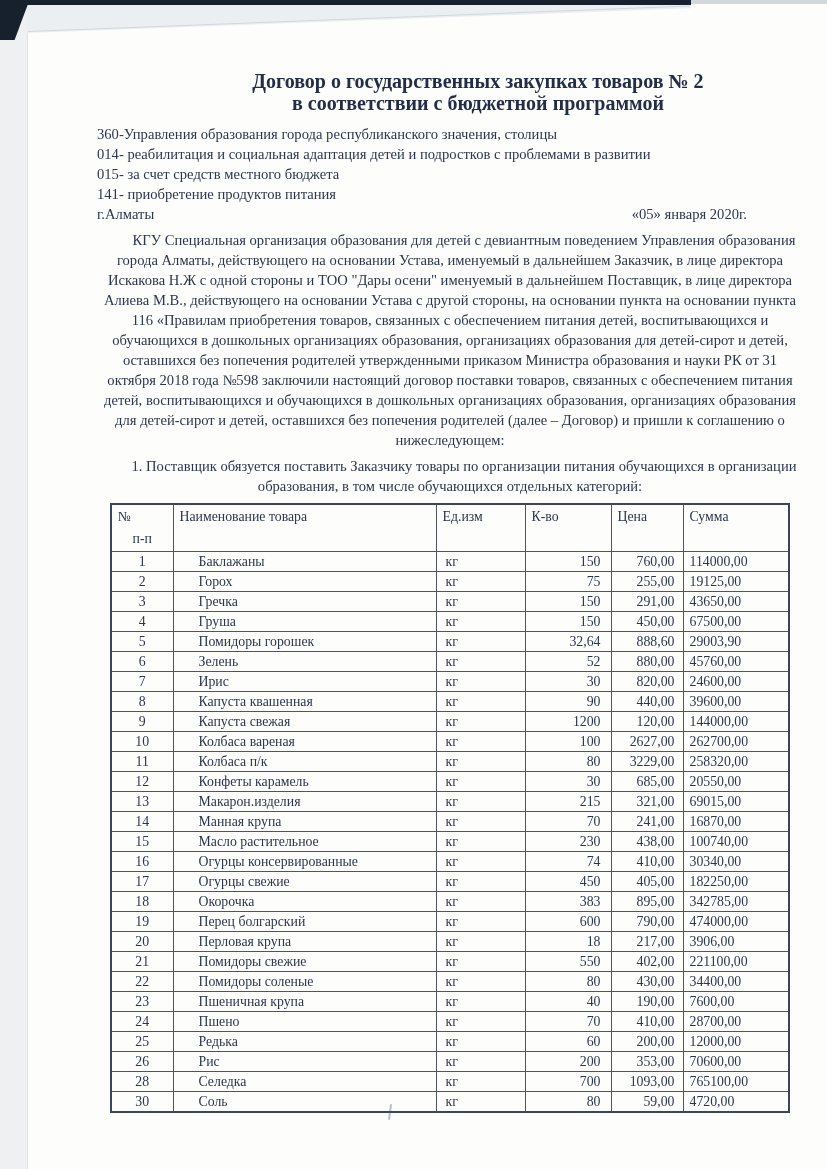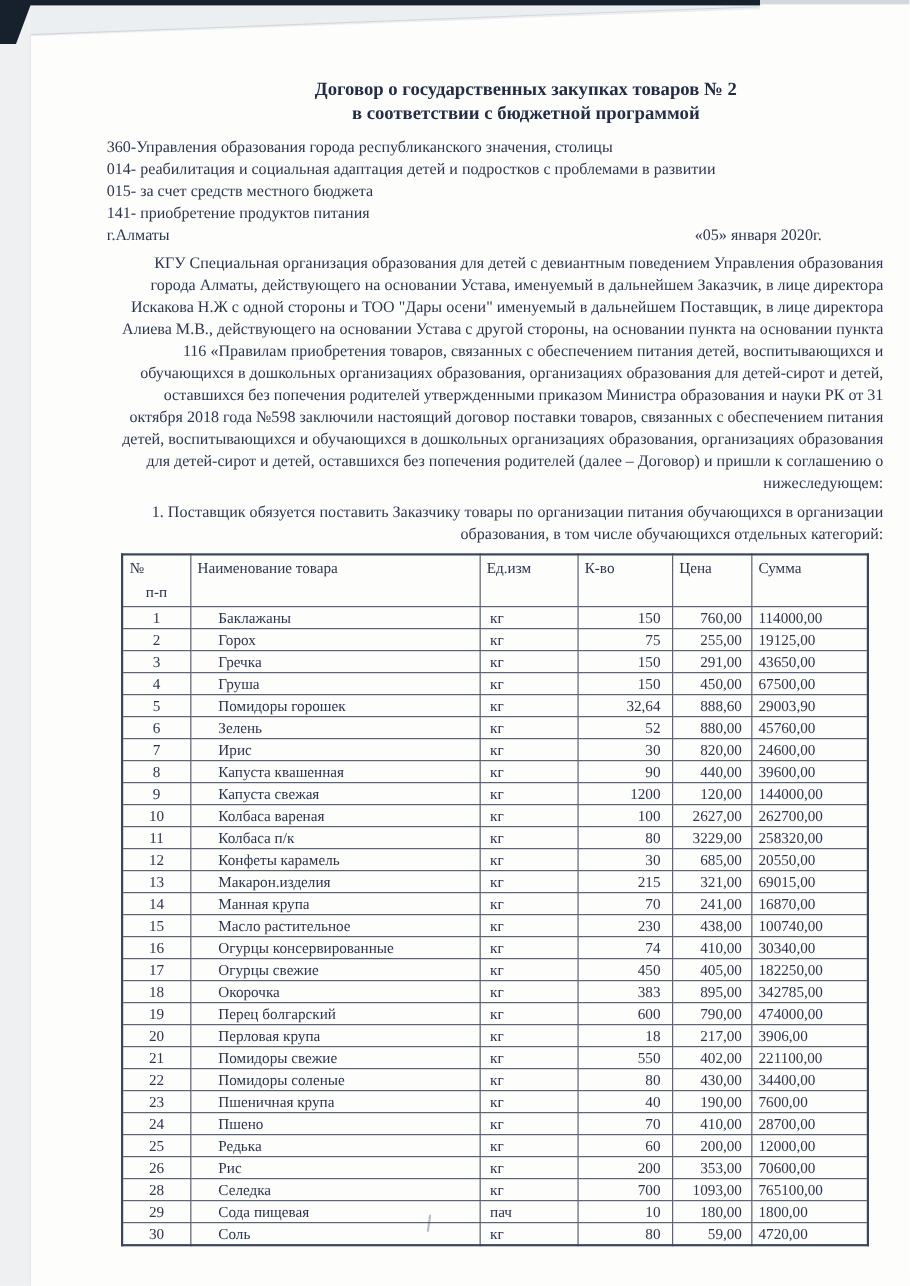--- a/index.html
+++ b/index.html
@@ -19,25 +19,25 @@
   .top-wedge{position:absolute;left:27px;top:5px;width:664px;height:28px;background:#eceff1;
     clip-path:polygon(0 0,100% 0,100% 12%,0 100%);}
   .corner{position:absolute;left:0;top:4px;width:28px;height:36px;background:#17202d;
     clip-path:polygon(0 0,100% 0,52% 100%,0 100%);}
   .paper-edge-line{position:absolute;left:28px;top:31px;width:662px;height:1px;background:#d3d7db;
     transform:rotate(-2.2deg);transform-origin:left top;}
   .pen-artifact{position:absolute;left:389px;top:1104px;width:2px;height:16px;background:#b9bec5;
     transform:rotate(8deg);border-radius:2px;}
 
   .content{position:absolute;left:97px;top:70px;width:706px;font-size:14.6px;line-height:20px;}
-  .title{font-weight:bold;text-align:center;padding-left:56px;font-size:17px;line-height:22px;color:#232d47;}
+  .title{font-weight:bold;text-align:center;padding-left:56px;font-size:20px;line-height:22px;color:#232d47;}
   .programs{margin-top:10px;}
   .program-line{line-height:20px;}
   .cityrow{display:flex;justify-content:space-between;padding-right:56px;}
-  .para{margin:6px 0 0 0;text-indent:28px;text-align:right;}
+  .para{margin:6px 0 0 0;text-indent:28px;text-align:center;}
 
   table.goods{
     border-collapse:collapse;
     margin:7px 0 0 13px;
     width:678px;
     table-layout:fixed;
     font-size:13.8px;
     color:#2c3550;
   }
   table.goods,table.goods th,table.goods td{border:1px solid #4b5468;}
@@ -319,28 +319,20 @@
           </tr>
           <tr>
             <td class="c0">28</td>
             <td class="c1">Селедка</td>
             <td class="c2">кг</td>
             <td class="c3">700</td>
             <td class="c4">1093,00</td>
             <td class="c5">765100,00</td>
           </tr>
           <tr>
-            <td class="c0">29</td>
-            <td class="c1">Сода пищевая</td>
-            <td class="c2">пач</td>
-            <td class="c3">10</td>
-            <td class="c4">180,00</td>
-            <td class="c5">1800,00</td>
-          </tr>
-          <tr>
             <td class="c0">30</td>
             <td class="c1">Соль</td>
             <td class="c2">кг</td>
             <td class="c3">80</td>
             <td class="c4">59,00</td>
             <td class="c5">4720,00</td>
           </tr>
         </tbody>
     </table>
 

